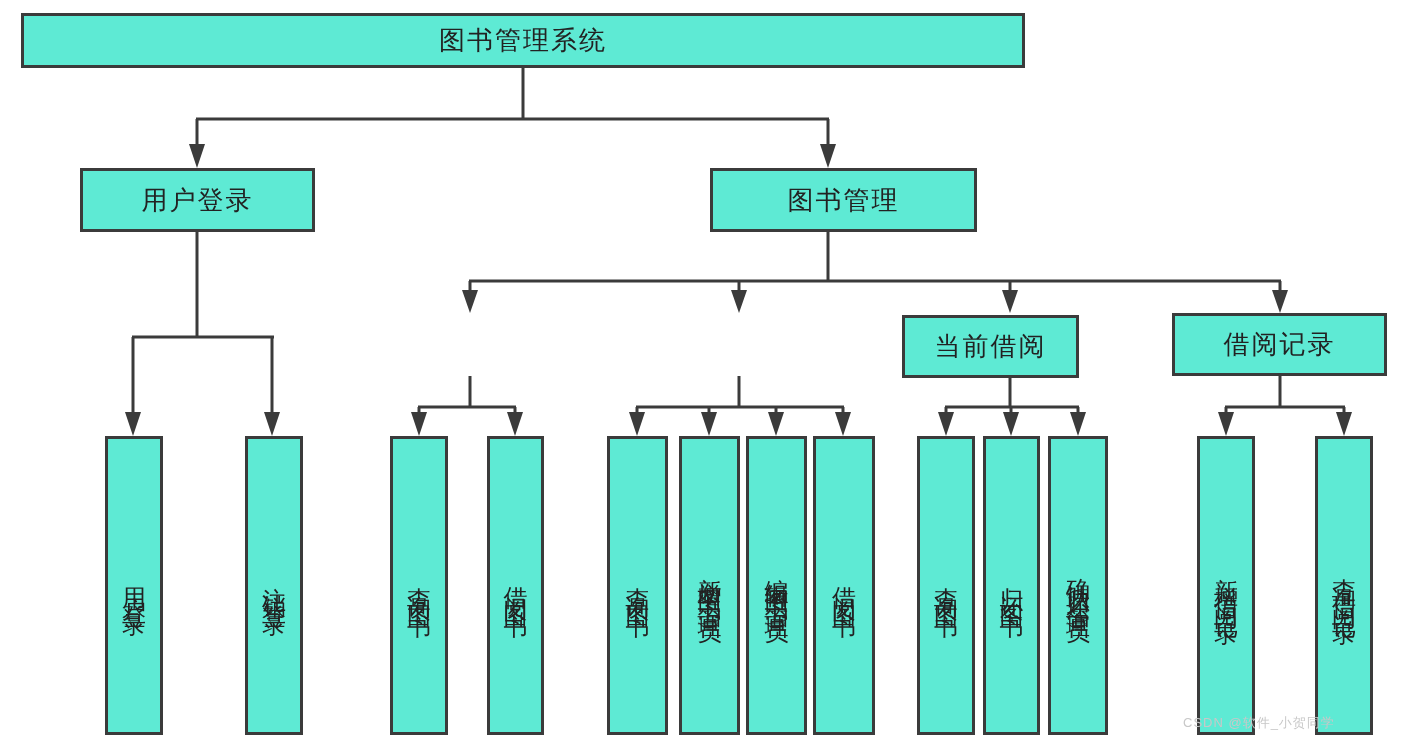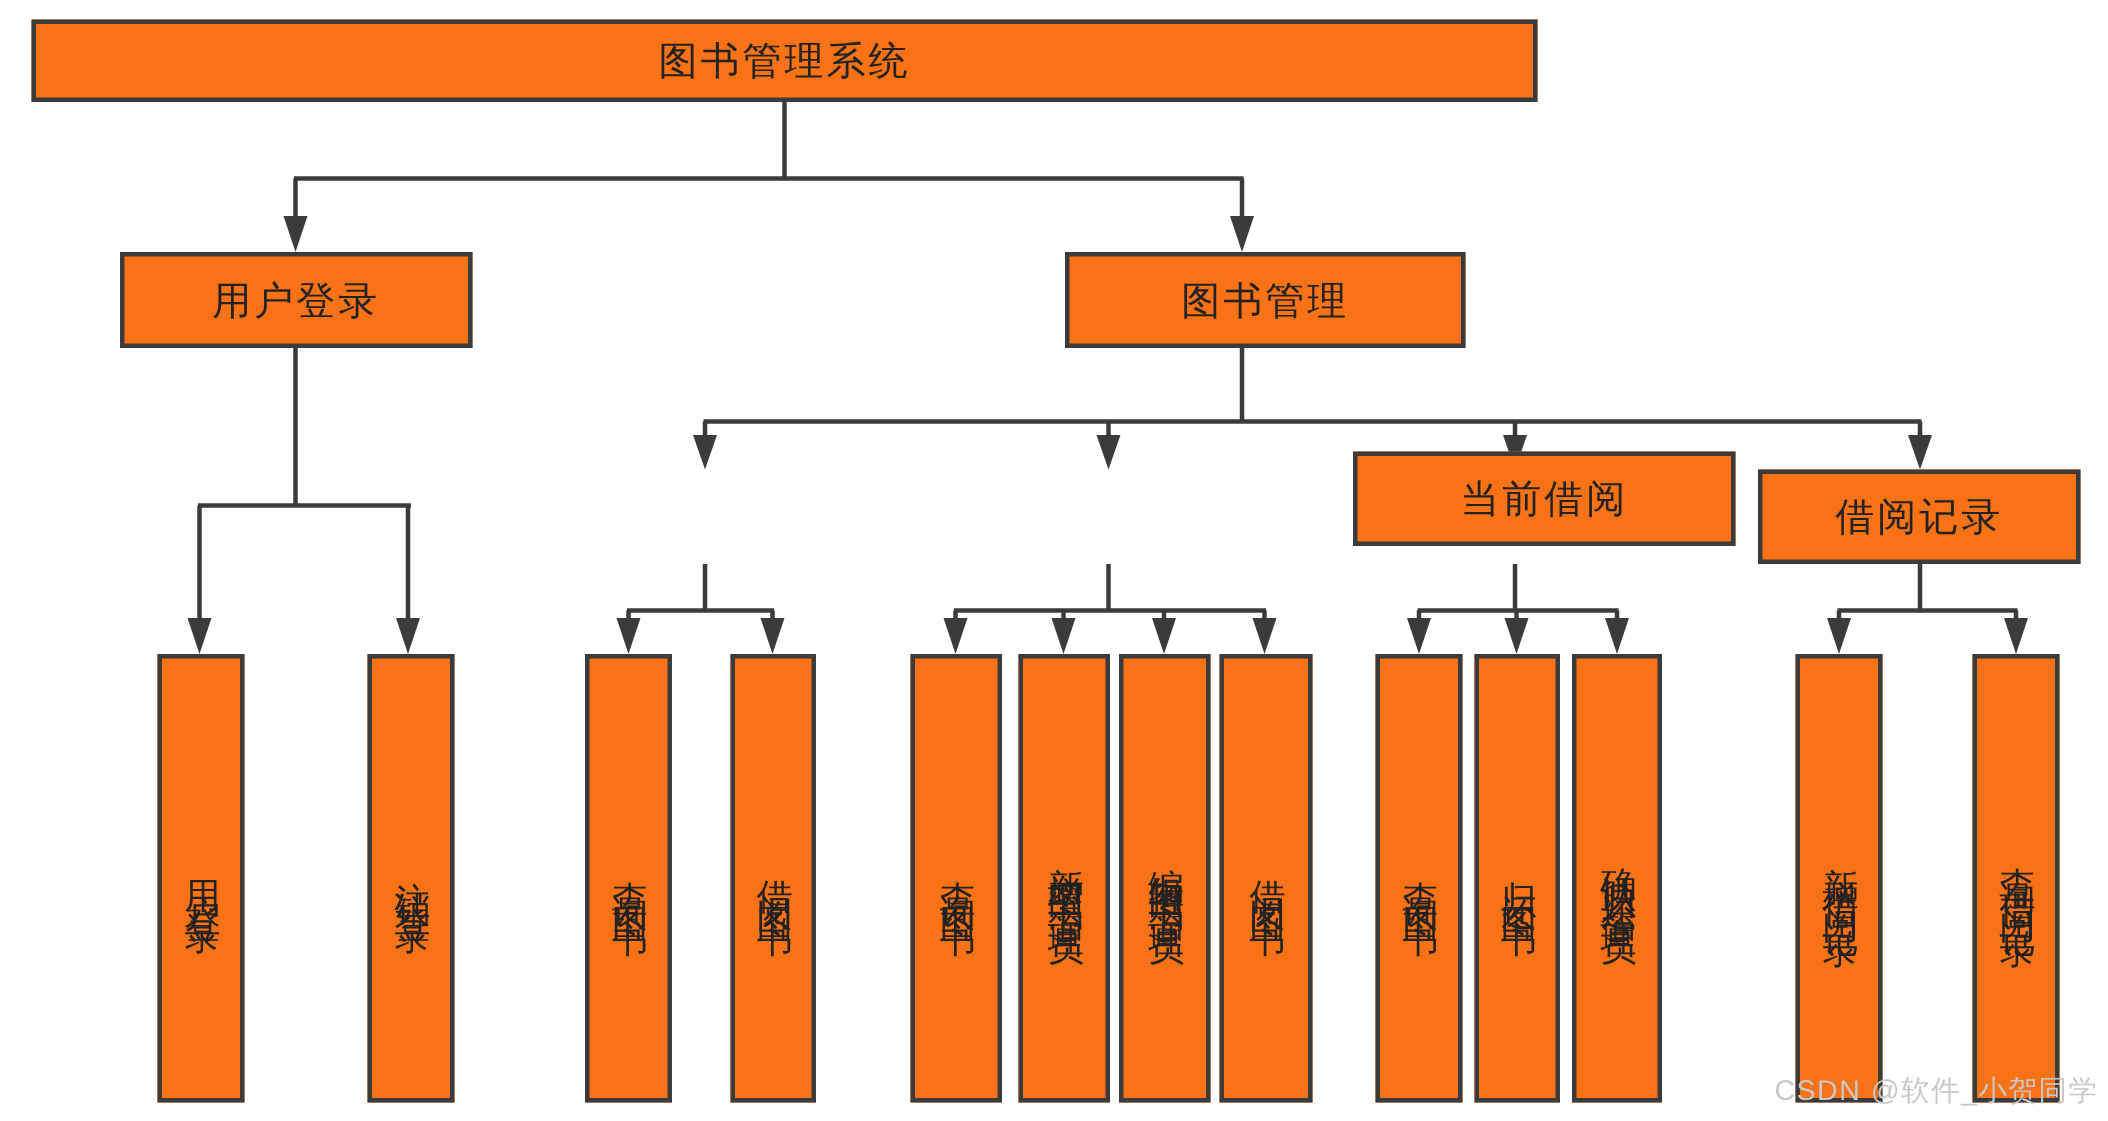--- a/index.html
+++ b/index.html
@@ -15,21 +15,21 @@
     position: absolute;
     left: 0; top: 0;
     width: 1405px; height: 747px;
   }
   .wires line { stroke: #3b3b3b; stroke-width: 3; }
   .wires polygon { fill: #3b3b3b; }
   .box {
     position: absolute;
     box-sizing: border-box;
     border: 3px solid #3b3b3b;
-    background: #f97316;
+    background: #5eead4;
     color: #222222;
     display: flex;
     align-items: center;
     justify-content: center;
   }
   .hbox {
     font-size: 26px;
     letter-spacing: 2px;
     white-space: nowrap;
   }
@@ -39,21 +39,21 @@
     text-orientation: mixed;
     line-height: 1;
     letter-spacing: 9px;
     white-space: nowrap;
   }
   .vbox.long { letter-spacing: 6px; }
   .watermark {
     position: absolute;
     left: 1183px;
     top: 714px;
-    font-size: 19px;
+    font-size: 13px;
     letter-spacing: 1px;
     color: #c8c8c8;
     white-space: nowrap;
   }
 </style>
 </head>
 <body>
 
 <div class="canvas">
 
@@ -131,21 +131,21 @@
       <line x1="1344" y1="407" x2="1344" y2="414"></line>
       <polygon points="1336,412 1352,412 1344,436"></polygon>
     </g>
   </svg>
 
   <div class="box hbox" style="left:21px; top:13px; width:1004px; height:55px">图书管理系统</div>
 
   <div class="box hbox" style="left:80px; top:168px; width:235px; height:64px">用户登录</div>
   <div class="box hbox" style="left:710px; top:168px; width:267px; height:64px">图书管理</div>
 
-  <div class="box hbox" style="left:902px; top:301px; width:255px; height:63px">当前借阅</div>
+  <div class="box hbox" style="left:902px; top:315px; width:177px; height:63px">当前借阅</div>
   <div class="box hbox" style="left:1172px; top:313px; width:215px; height:63px">借阅记录</div>
 
   <div class="box vbox" style="left:105px; top:436px; width:58px; height:299px">用户登录</div>
   <div class="box vbox" style="left:245px; top:436px; width:58px; height:299px">注销登录</div>
 
   <div class="box vbox" style="left:390px; top:436px; width:58px; height:299px">查询图书</div>
   <div class="box vbox" style="left:487px; top:436px; width:57px; height:299px">借阅图书</div>
 
   <div class="box vbox" style="left:607px; top:436px; width:61px; height:299px">查询图书</div>
   <div class="box vbox long" style="left:679px; top:436px; width:61px; height:299px">新增图书（管理员）</div>

